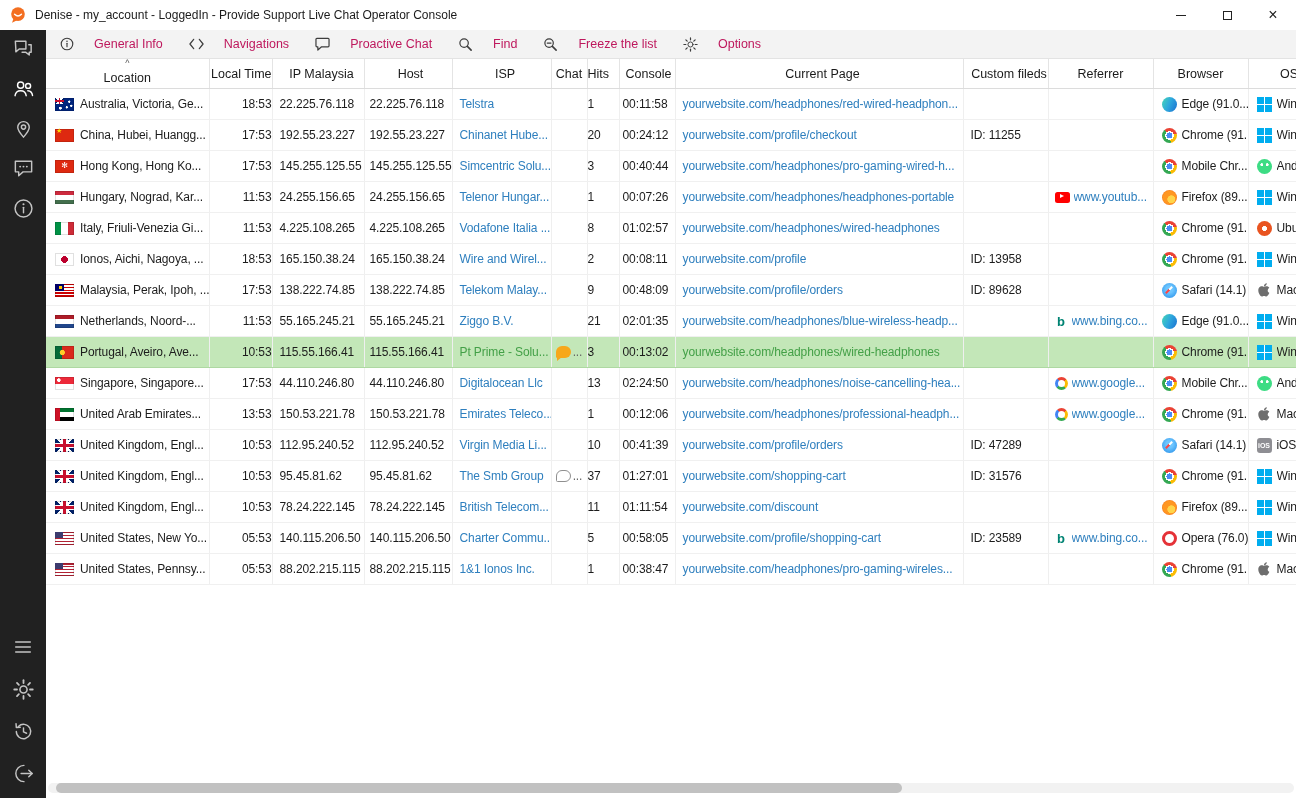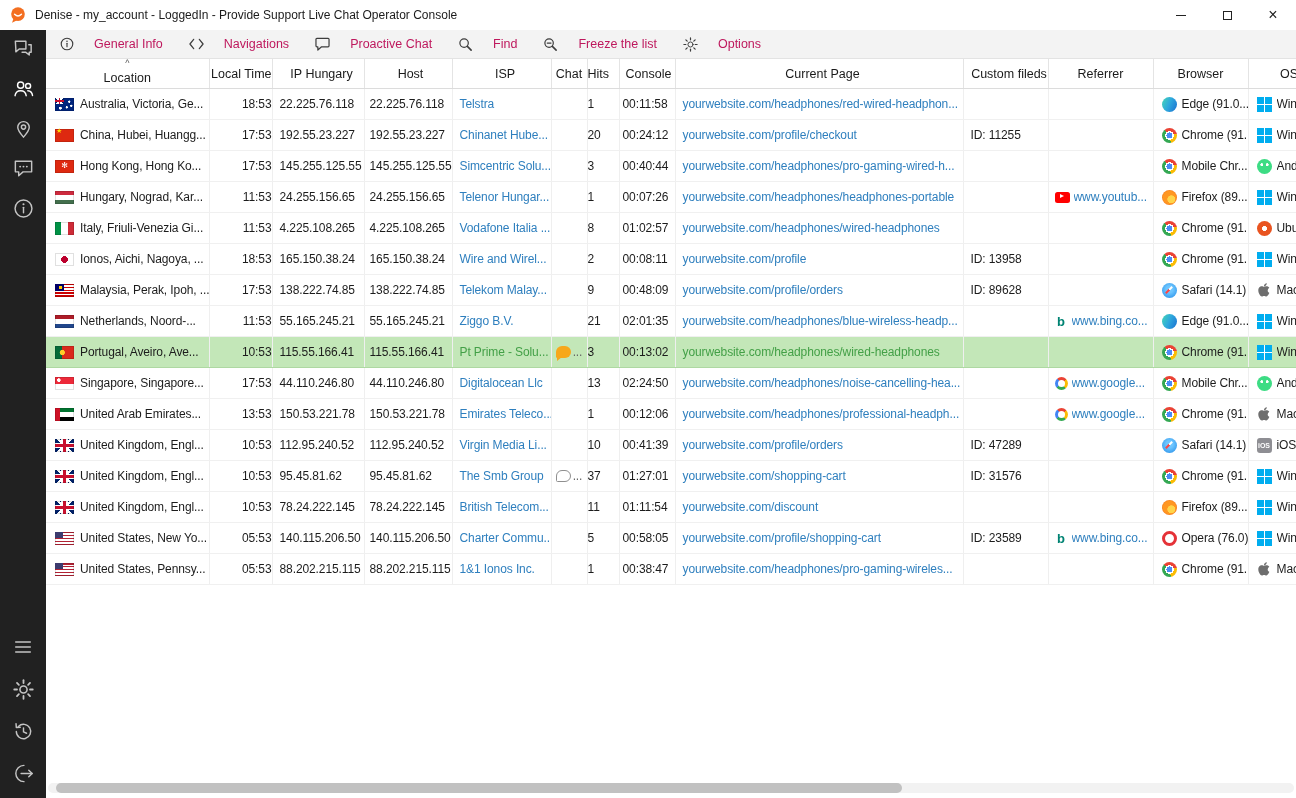--- a/index.html
+++ b/index.html
@@ -333,21 +333,21 @@
               <col style="width:95px">
               <col style="width:82px">
           </colgroup>
           <thead>
             <tr>
               <th class="c-loc">
                 <span class="sort-caret">^</span>
                 <span class="loc-label">Location</span>
               </th>
               <th class="c-time"><span>Local Time</span></th>
-              <th class="c-ip"><span>IP Hungary</span></th>
+              <th class="c-ip"><span>IP Malaysia</span></th>
               <th class="c-host"><span>Host</span></th>
               <th class="c-isp"><span>ISP</span></th>
               <th class="c-chat"><span>Chat</span></th>
               <th class="c-hits"><span>Hits</span></th>
               <th class="c-dur"><span>Console</span></th>
               <th class="c-page"><span>Current Page</span></th>
               <th class="c-custom"><span>Custom fileds</span></th>
               <th class="c-ref"><span>Referrer</span></th>
               <th class="c-browser"><span>Browser</span></th>
               <th class="c-os"><span>OS</span></th>

